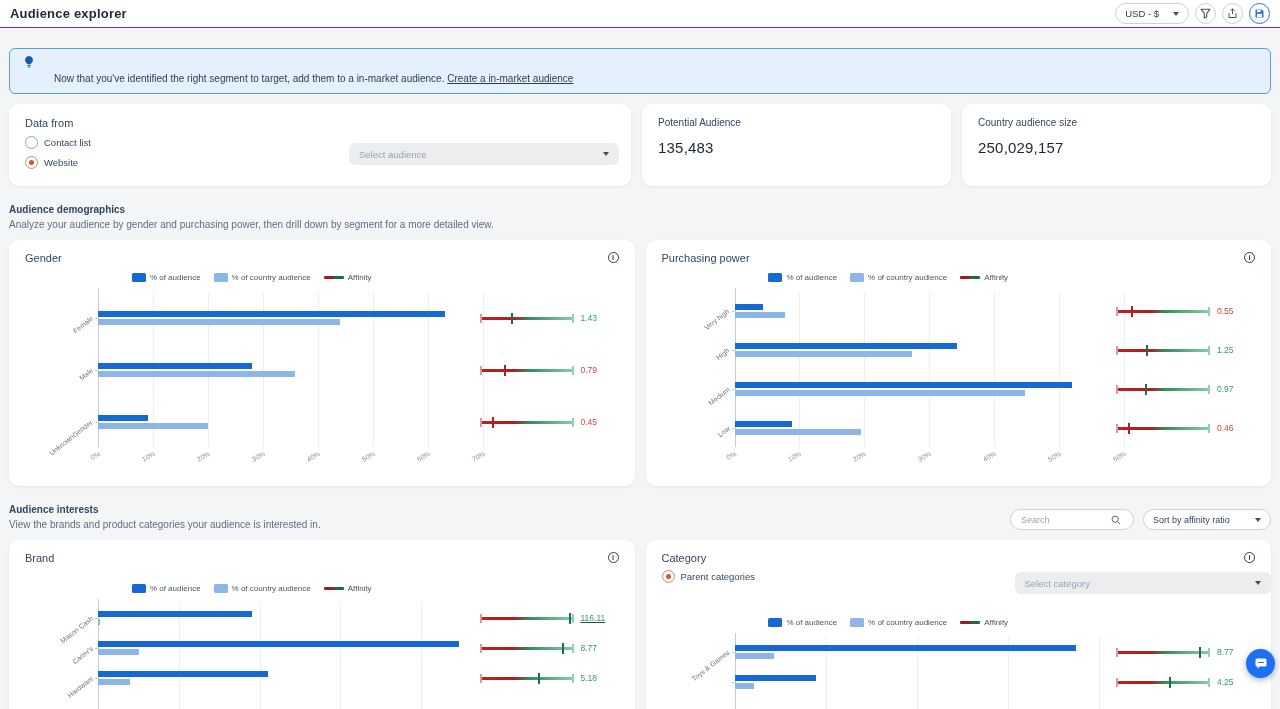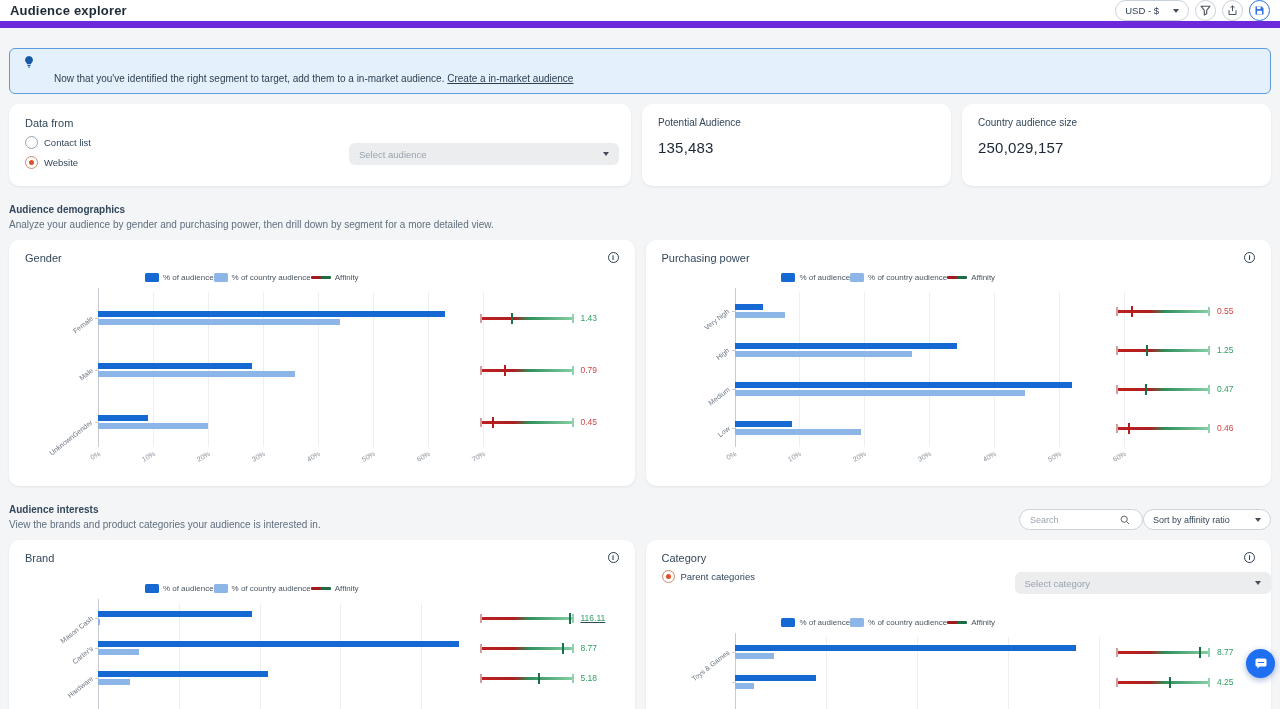--- a/index.html
+++ b/index.html
@@ -1,20 +1,20 @@
 <!DOCTYPE html>
 <html><head>
 <meta charset="utf-8">
 <style>
   * { margin:0; padding:0; box-sizing:border-box; }
   html,body { width:1280px; height:709px; overflow:hidden; background:#f4f5f7;
               font-family:"Liberation Sans", sans-serif; color:#33475b; }
 
   
-  .topbar { height:28px; background:#fff; border-bottom:7px solid #6d28d9;
+  .topbar { height:28px; background:#fff; border-bottom:1px solid #6d28d9;
             display:flex; align-items:center; padding:0 10px; }
   .topbar h1 { font-size:13px; font-weight:700; color:#1d2a36; letter-spacing:.2px; }
   .topbar .controls { margin-left:auto; display:flex; align-items:center; gap:6px; }
   .pill-select { display:flex; align-items:center; gap:14px; border:1px solid #c9d0d7;
                  border-radius:12px; background:#fff; height:21px; padding:0 9px;
                  font-size:9.5px; color:#2d3e50; cursor:pointer; }
   .circle-btn { width:21px; height:21px; border-radius:50%; border:1px solid #c9d0d7;
                 background:#fff; display:flex; align-items:center; justify-content:center; cursor:pointer; }
   .circle-btn.accent { border-color:#2a6fdb; }
   .chev { width:0; height:0; border-left:3.5px solid transparent; border-right:3.5px solid transparent;
@@ -47,41 +47,41 @@
 
   .gray-select { position:absolute; left:340px; top:39px; width:270px; height:22px; background:#ebedef;
                  border-radius:6px; display:flex; align-items:center; padding:0 10px; cursor:pointer; }
   .gray-select span { font-size:9.5px; color:#9aa3ad; }
   .gray-select .chev { margin-left:auto; }
 
   .section-head { margin-top:18px; }
   .section-head h2 { font-size:10px; font-weight:700; color:#33475b; }
   .section-head p { font-size:10px; color:#5f6e7e; margin-top:4px; }
   .interests-head { display:flex; align-items:flex-end; }
-  .interests-tools { margin-left:auto; display:flex; gap:0; }
+  .interests-tools { margin-left:auto; display:flex; gap:9px; }
   .search-pill { width:124px; height:21px; border:1px solid #ccd2d8; border-radius:11px; background:#fff;
                  display:flex; align-items:center; padding:0 8px 0 10px; }
   .search-pill input { border:none; outline:none; width:90px; font-size:9px; color:#33475b;
                        font-family:"Liberation Sans", sans-serif; background:transparent; }
   .search-pill input::placeholder { color:#9aa5af; }
   .sort-pill { width:128px; height:21px; border:1px solid #ccd2d8; border-radius:11px; background:#fff;
                display:flex; align-items:center; padding:0 9px; font-size:9px; color:#33475b; cursor:pointer; }
   .sort-pill .chev { margin-left:auto; }
 
   .charts-row { display:flex; gap:11px; margin-top:10px; }
   .chart-card { flex:1; padding:12px 16px; position:relative; }
   .charts-row.demo .chart-card { height:246px; }
   .charts-row.interests .chart-card { height:330px; }
   .chart-head { display:flex; align-items:flex-start; }
   .chart-head .card-title { font-size:11px; }
   .info-i { margin-left:auto; width:11px; height:11px; border:1.2px solid #2d3e50; border-radius:50%;
             display:flex; align-items:center; justify-content:center; font-size:7.5px; font-weight:700;
             color:#2d3e50; cursor:pointer; line-height:1; }
 
-  .legend { display:flex; justify-content:center; align-items:center; margin-top:9px;
+  .legend { display:flex; justify-content:center; align-items:center; gap:13px; margin-top:9px;
             width:calc(100% - 140px); }
   .legend .item { display:flex; align-items:center; gap:4px; font-size:8px; color:#4a5560; }
   .sw { width:14px; height:9px; border-radius:1.5px; }
   .sw.dark { background:#1668d3; } .sw.light { background:#8cb5e8; }
   .sw.line { width:20px; height:3px; border-radius:1px;
              background:linear-gradient(90deg,#a01c1c 0 46%,#1d6b44 54% 100%); }
 
   .chart-body { position:relative; margin-top:10px; }
   .plot { position:absolute; left:73px; top:0; width:396px; }
   .axis-y { position:absolute; left:0; top:-4px; bottom:0; width:1px; background:#c6ccd2; }
@@ -374,21 +374,21 @@
             <div class="gauge-row" style="top: 50px;">
               <div class="track">
                 <div class="marker pos" style="left: calc(33% - 1px);"></div>
               </div>
               <span class="gauge-val pos">1.25</span>
             </div>
             <div class="gauge-row" style="top: 89px;">
               <div class="track">
                 <div class="marker pos" style="left: calc(31% - 1px);"></div>
               </div>
-              <span class="gauge-val pos">0.47</span>
+              <span class="gauge-val pos">0.97</span>
             </div>
             <div class="gauge-row" style="top: 128px;">
               <div class="track">
                 <div class="marker neg" style="left: calc(13% - 1px);"></div>
               </div>
               <span class="gauge-val neg">0.46</span>
             </div>
           </div>
         </div>
     </div>

